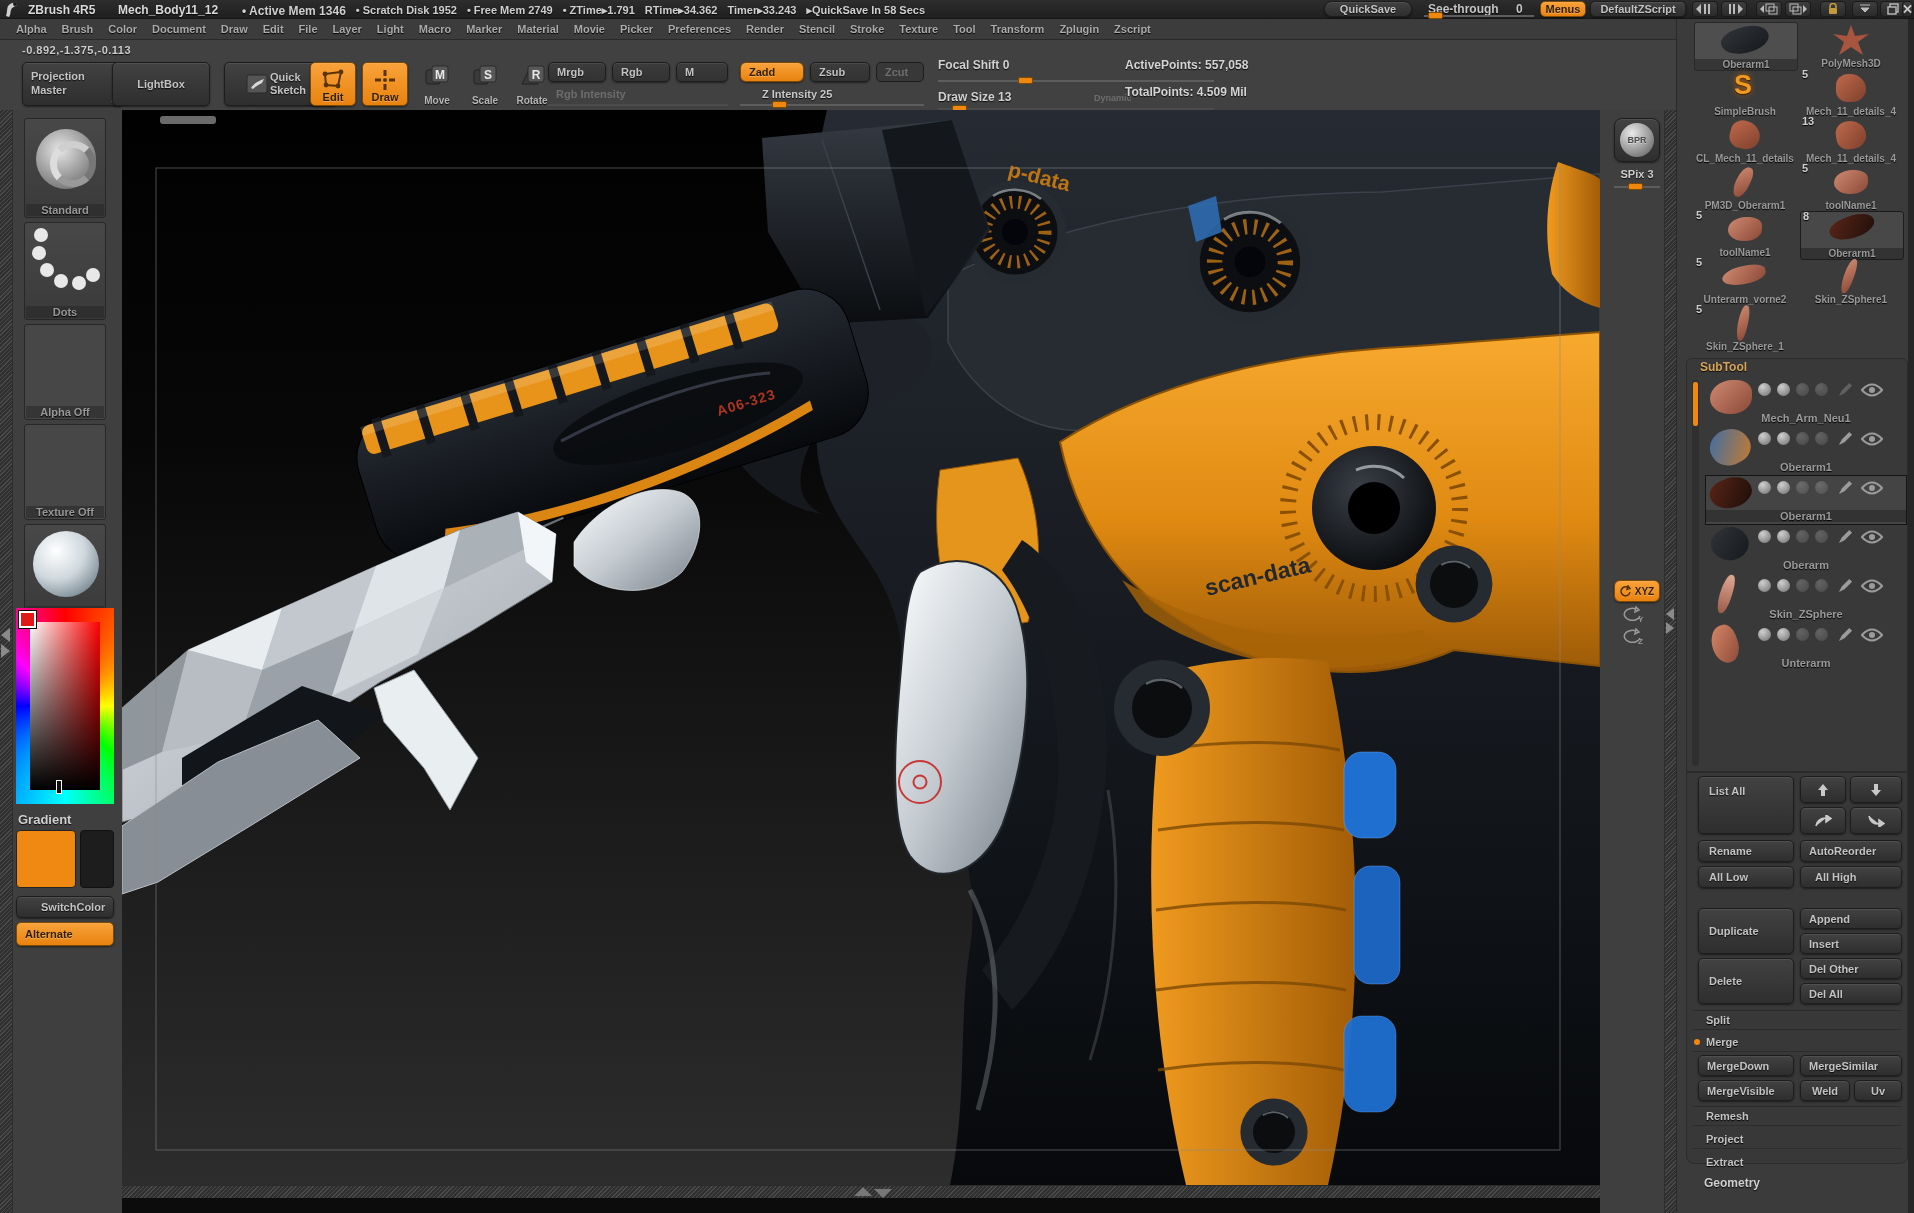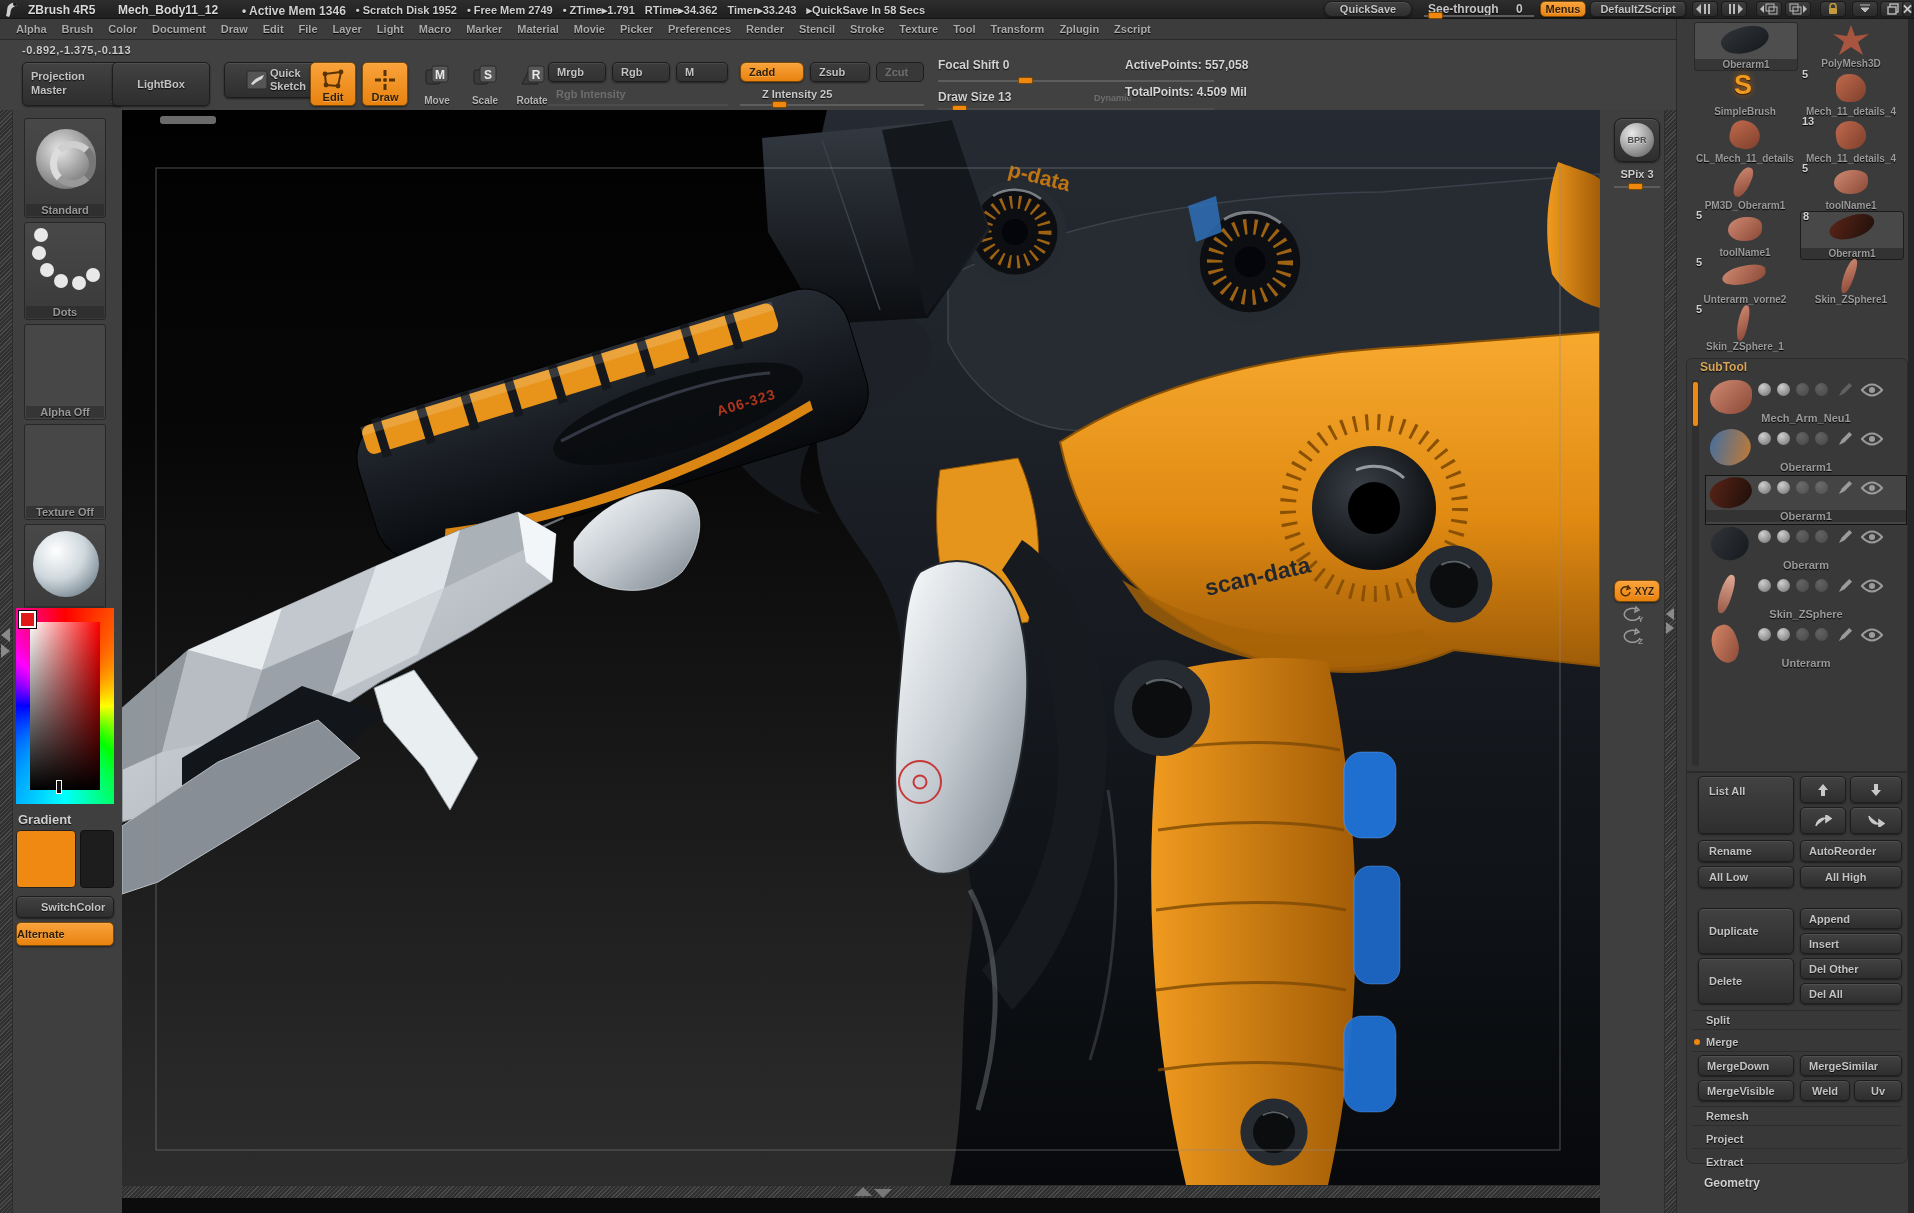--- a/index.html
+++ b/index.html
@@ -150,21 +150,21 @@
   </div>
 
   <div class="b" style="left:0;top:40px;width:1914px;height:70px;background:#414141">
     <span class="b ts" style="left:22px;top:4px;font-size:11px;color:#cdcdcd;letter-spacing:.5px">-0.892,-1.375,-0.113</span>
 
     <div class="b btn" style="left:22px;top:22px;width:102px;height:44px">
       <span style="padding:0 8px;text-align:left;line-height:1.25">Projection Master</span>
       <div class="b" style="right:3px;bottom:3px;width:0;height:0;border-left:9px solid transparent;border-bottom:9px solid #8a8a8a"></div>
     </div>
     <div class="b btn" style="left:112px;top:22px;width:98px;height:44px">LightBox</div>
-    <div class="b btn" style="left:224px;top:22px;width:114px;height:36px;gap:0">
+    <div class="b btn" style="left:224px;top:22px;width:114px;height:44px;gap:0">
       <svg width="24" height="24" viewBox="0 0 24 24">
           <rect x="1" y="3" width="20" height="18" rx="2" fill="#555" stroke="#2a2a2a"></rect>
           <path d="M5 16 C9 10 13 9 18 7 L16 11 C12 13 9 15 7 17 Z" fill="#d8d8d8"></path>
         </svg>
       <span style="text-align:left;line-height:1.2;width:46px">Quick Sketch</span>
     </div>
 
     <div class="b btn or" style="left:310px;top:22px;width:46px;height:44px;flex-direction:column;justify-content:flex-end;padding-bottom:2px">
       <svg width="24" height="22" viewBox="0 0 24 22">
           <path d="M4 5 L20 3 L17 17 L5 16 Z" fill="none" stroke="#5a3404" stroke-width="2"></path>
@@ -275,21 +275,21 @@
     <div class="b" style="left:16px;top:498px;width:98px;height:196px;background:conic-gradient(from 0deg at 50% 50%, red, #ff8000, yellow, lime, cyan, #0080ff, blue, magenta, red)">
       <div style="position:absolute;left:14px;top:14px;right:14px;bottom:14px;background:linear-gradient(to bottom,rgba(0,0,0,0),#000),linear-gradient(to right,#fff,#f00)"></div>
       <div style="position:absolute;left:3px;top:3px;width:13px;height:13px;background:#e01818;border:2px solid #fff;outline:1px solid #000"></div>
       <div style="position:absolute;left:40px;bottom:10px;width:4px;height:12px;background:#111;border:1px solid #fff"></div>
     </div>
 
     <span class="b ts" style="left:18px;top:702px;font-size:13px;color:#cfcfcf">Gradient</span>
     <div class="b" style="left:16px;top:720px;width:60px;height:58px;background:#ef8912;border:1px solid #222;border-radius:4px"></div>
     <div class="b" style="left:80px;top:720px;width:34px;height:58px;background:#1d1d1d;border:1px solid #111;border-radius:4px"></div>
     <div class="b btn" style="left:16px;top:786px;width:98px;height:22px;justify-content:flex-start;padding-left:24px">SwitchColor</div>
-    <div class="b btn or" style="left:16px;top:812px;width:98px;height:24px;justify-content:flex-start;">Alternate</div>
+    <div class="b btn or" style="left:16px;top:812px;width:98px;height:24px;justify-content:flex-start;padding-left:8px">Alternate</div>
   </div>
 
   <div class="b" style="left:122px;top:110px;width:1478px;height:1075px;background:linear-gradient(#010101 0%,#070707 30%,#151515 55%,#2d2d2d 100%);overflow:hidden">
     <svg width="1478" height="1075" viewBox="0 0 1478 1075">
       <defs>
         <linearGradient id="gSlab" x1="0" y1="0" x2="0" y2="1">
             <stop offset="0" stop-color="#262b33"></stop>
             <stop offset="1" stop-color="#07090c"></stop>
           </linearGradient>
         <linearGradient id="gDark1" x1="0" y1="0" x2="0" y2="1">
@@ -673,21 +673,21 @@
     </div>
   <div class="b btn" style="left:1850px;top:807px;width:52px;height:27px">
       <svg width="18" height="12" viewBox="0 0 18 12">
         <path d="M2 1 C3 7 7 9 12 9 M12 5 L17 8.5 L12 12Z" fill="#c9c9c9" stroke="#c9c9c9" stroke-width="1.6"></path>
       </svg>
     </div>
 
   <div class="b btn" style="left:1698px;top:840px;width:96px;height:22px;justify-content:flex-start;padding-left:10px">Rename</div>
   <div class="b btn" style="left:1800px;top:840px;width:102px;height:22px;justify-content:flex-start;padding-left:8px">AutoReorder</div>
   <div class="b btn" style="left:1698px;top:866px;width:96px;height:22px;justify-content:flex-start;padding-left:10px">All Low</div>
-  <div class="b btn" style="left:1800px;top:866px;width:102px;height:22px;justify-content:flex-start;padding-left:24px">All High</div>
+  <div class="b btn" style="left:1800px;top:866px;width:102px;height:22px;justify-content:flex-start;padding-left:14px">All High</div>
 
   <div class="b btn" style="left:1698px;top:908px;width:96px;height:46px;justify-content:flex-start;padding-left:10px">Duplicate</div>
   <div class="b btn" style="left:1800px;top:908px;width:102px;height:21px;justify-content:flex-start;padding-left:8px">Append</div>
   <div class="b btn" style="left:1800px;top:933px;width:102px;height:21px;justify-content:flex-start;padding-left:8px">Insert</div>
   <div class="b btn" style="left:1698px;top:958px;width:96px;height:46px;justify-content:flex-start;padding-left:10px">Delete</div>
   <div class="b btn" style="left:1800px;top:958px;width:102px;height:21px;justify-content:flex-start;padding-left:8px">Del Other</div>
   <div class="b btn" style="left:1800px;top:983px;width:102px;height:21px;justify-content:flex-start;padding-left:8px">Del All</div>
 
   <div class="secbar" style="top:1010px;border-top:1px solid #2d2d2d">Split</div>
   <div class="secbar" style="top:1032px">

